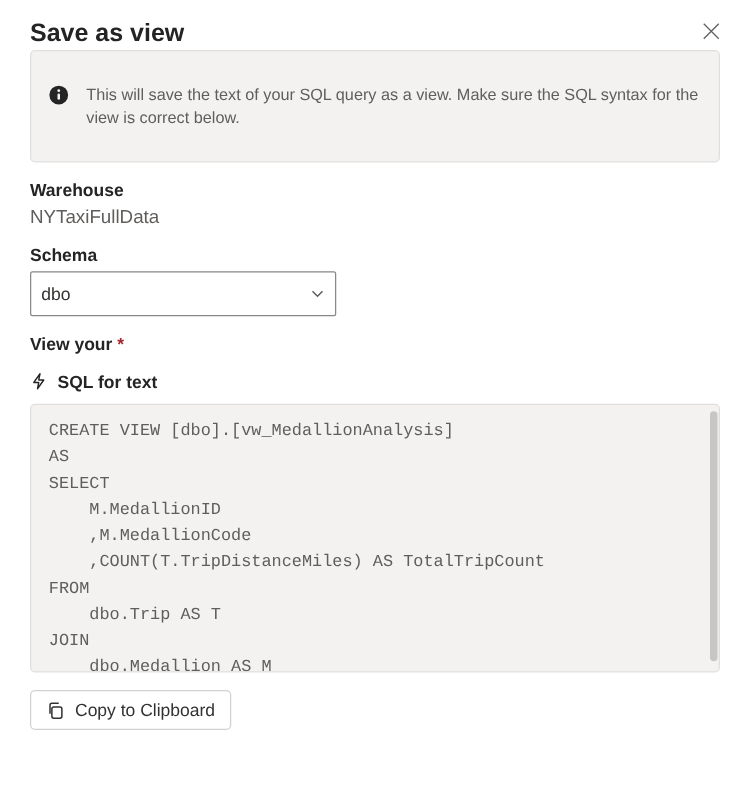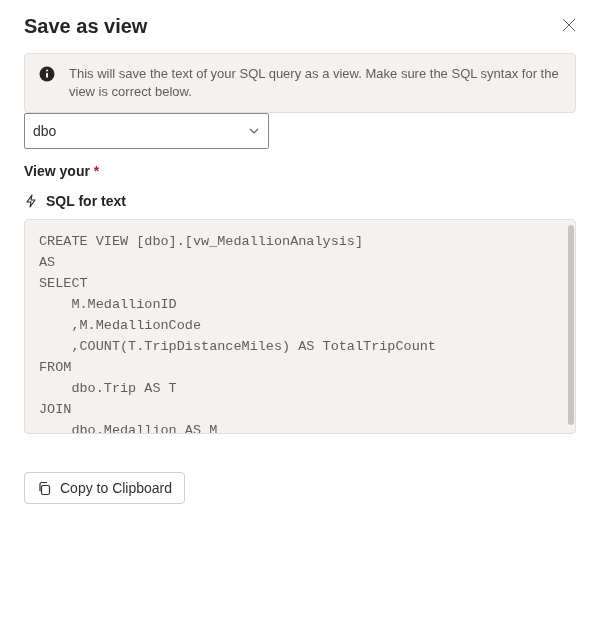--- a/index.html
+++ b/index.html
@@ -11,44 +11,44 @@
     background: #fff;
     width: 600px;
   }
   .dialog {
     padding: 14px 24px 22px 24px;
   }
   .header {
     display: flex;
     align-items: center;
     justify-content: space-between;
-    margin-bottom: 14px;
     gap: 42px;
   }
   .title {
     font-size: 20px;
     font-weight: 600;
     color: #242424;
   }
   .close-btn {
     background: none;
     border: none;
     font-size: 16px;
     color: #605e5c;
     cursor: pointer;
     padding: 4px 0 4px 10px;
     line-height: 1;
   }
   .info-banner {
     background: #f3f2f1;
     border: 1px solid #e1dfdd;
     border-radius: 4px;
-    padding: 11px 14px;
+    padding: 26px 14px;
     display: flex;
     gap: 14px;
+    margin-bottom: 14px;
   }
   .info-icon {
     flex: 0 0 auto;
     width: 16px;
     height: 16px;
     margin-top: 1px;
   }
   .info-text {
     font-size: 13px;
     color: #605e5c;
@@ -119,21 +119,21 @@
   .scroll-thumb {
     position: absolute;
     right: 2px;
     top: 6px;
     width: 6px;
     height: 200px;
     background: #c8c6c4;
     border-radius: 3px;
   }
   .copy-btn {
-    margin-top: 24px;
+    margin-top: 0;
     border: 1px solid #d1d1d1;
     background: #fff;
     border-radius: 4px;
     padding: 7px 12px;
     font-family: inherit;
     font-size: 14px;
     color: #323130;
     cursor: pointer;
     display: inline-flex;
     align-items: center;
@@ -156,22 +156,27 @@
 
   <div class="info-banner">
     <svg class="info-icon" width="16" height="16" viewBox="0 0 16 16">
       <circle cx="8" cy="8" r="7.5" fill="#242424"></circle>
       <circle cx="8" cy="4.5" r="1.1" fill="#f3f2f1"></circle>
       <rect x="7" y="6.8" width="2" height="5" rx="1" fill="#f3f2f1"></rect>
     </svg>
     <div class="info-text">This will save the text of your SQL query as a view. Make sure the SQL syntax for the view is correct below.</div>
   </div>
 
-
-  <div class="field-group">
+  <div class="field-group">
+    <div class="field-label">Warehouse</div>
+    <div class="field-value-static">NYTaxiFullData</div>
+  </div>
+
+  <div class="field-group">
+    <div class="field-label">Schema</div>
     <div class="select-wrap">
       <span class="select-value">dbo</span>
       <svg class="chevron" width="12" height="12" viewBox="0 0 12 12">
           <path d="M2 4 L6 8 L10 4" stroke="#605e5c" stroke-width="1.2" fill="none"></path>
         </svg>
     </div>
   </div>
 
   <div class="field-group">
     <div class="field-label">

